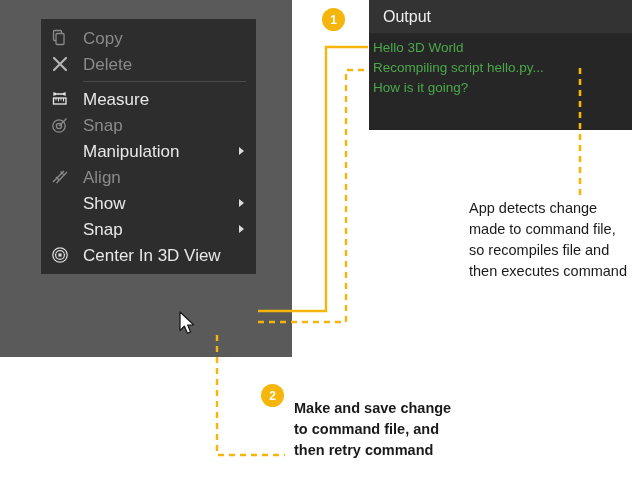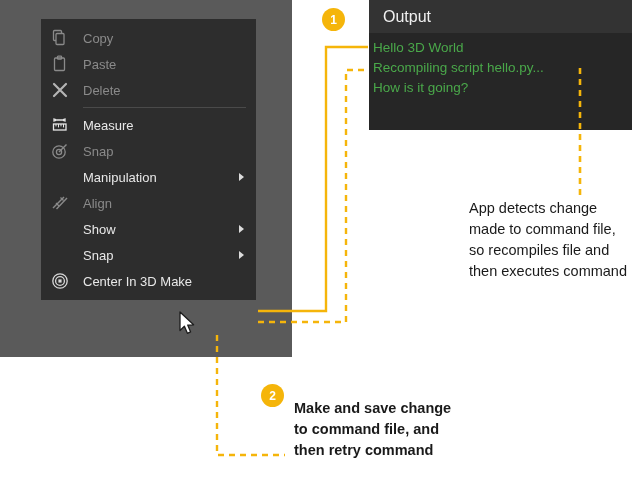--- a/index.html
+++ b/index.html
@@ -25,21 +25,21 @@
     padding:6px 0 6px 0;
     box-sizing:border-box;
   }
   .mi{
     position:relative;
     height:26px;
     display:flex;align-items:center;
     padding-left:10px;
     box-sizing:border-box;
     color:#e8e8e8;
-    font-size:13px;
+    font-size:17px;
     white-space:nowrap;
   }
   .mi.disabled{color:#8a8a8a;}
   .mi.selected{background:#2d7d9a;color:#ffffff;}
   .mi .ic{
     width:26px;height:20px;
     display:flex;align-items:center;justify-content:flex-start;
     flex:0 0 26px;
   }
   .mi .lbl{margin-left:6px;line-height:1;}
@@ -111,29 +111,20 @@
     <div class="mi disabled">
       <span class="ic">
         <svg width="18" height="18" viewBox="0 0 18 18">
           <rect x="2.5" y="1.5" width="8" height="10" rx="1" fill="none" stroke="#8a8a8a" stroke-width="1.3"></rect>
           <path d="M6 4.5 h6 a1 1 0 0 1 1 1 v9 a1 1 0 0 1 -1 1 h-6 a1 1 0 0 1 -1 -1 v-9 a1 1 0 0 1 1 -1 z" fill="#2d2d2d" stroke="#8a8a8a" stroke-width="1.3"></path>
         </svg>
       </span>
       <span class="lbl">Copy</span>
     </div>
 
-    <div class="mi disabled">
-      <span class="ic">
-        <svg width="18" height="18" viewBox="0 0 18 18">
-          <rect x="3.5" y="3" width="10" height="12.5" rx="1" fill="none" stroke="#8a8a8a" stroke-width="1.3"></rect>
-          <rect x="6.5" y="1.2" width="4" height="3" rx="0.6" fill="none" stroke="#8a8a8a" stroke-width="1.3"></rect>
-        </svg>
-      </span>
-      <span class="lbl">Paste</span>
-    </div>
 
     <div class="mi disabled">
       <span class="ic">
         <svg width="18" height="18" viewBox="0 0 18 18">
           <path d="M3 3 L15 15 M15 3 L3 15" stroke="#b4b4b4" stroke-width="2.2" stroke-linecap="round"></path>
         </svg>
       </span>
       <span class="lbl">Delete</span>
     </div>
 
@@ -194,21 +185,21 @@
     </div>
 
     <div class="mi">
       <span class="ic">
         <svg width="18" height="18" viewBox="0 0 18 18">
           <circle cx="9" cy="9" r="7.2" fill="none" stroke="#d8d8d8" stroke-width="1.3"></circle>
           <circle cx="9" cy="9" r="4.4" fill="none" stroke="#d8d8d8" stroke-width="1.3"></circle>
           <rect x="7.4" y="7.4" width="3.2" height="3.2" fill="#d8d8d8"></rect>
         </svg>
       </span>
-      <span class="lbl">Center In 3D Make</span>
+      <span class="lbl">Center In 3D View</span>
     </div>
 
 
   </div>
 
   <div class="cursor">
     <svg width="18" height="26" viewBox="0 0 18 26">
       <path d="M1 1 L1 19.5 L5.4 15.3 L8.4 22.3 L11.6 20.9 L8.7 14.1 L14.6 13.8 Z" fill="#ffffff" stroke="#1c1c1c" stroke-width="1.3" stroke-linejoin="round"></path>
     </svg>
   </div>

